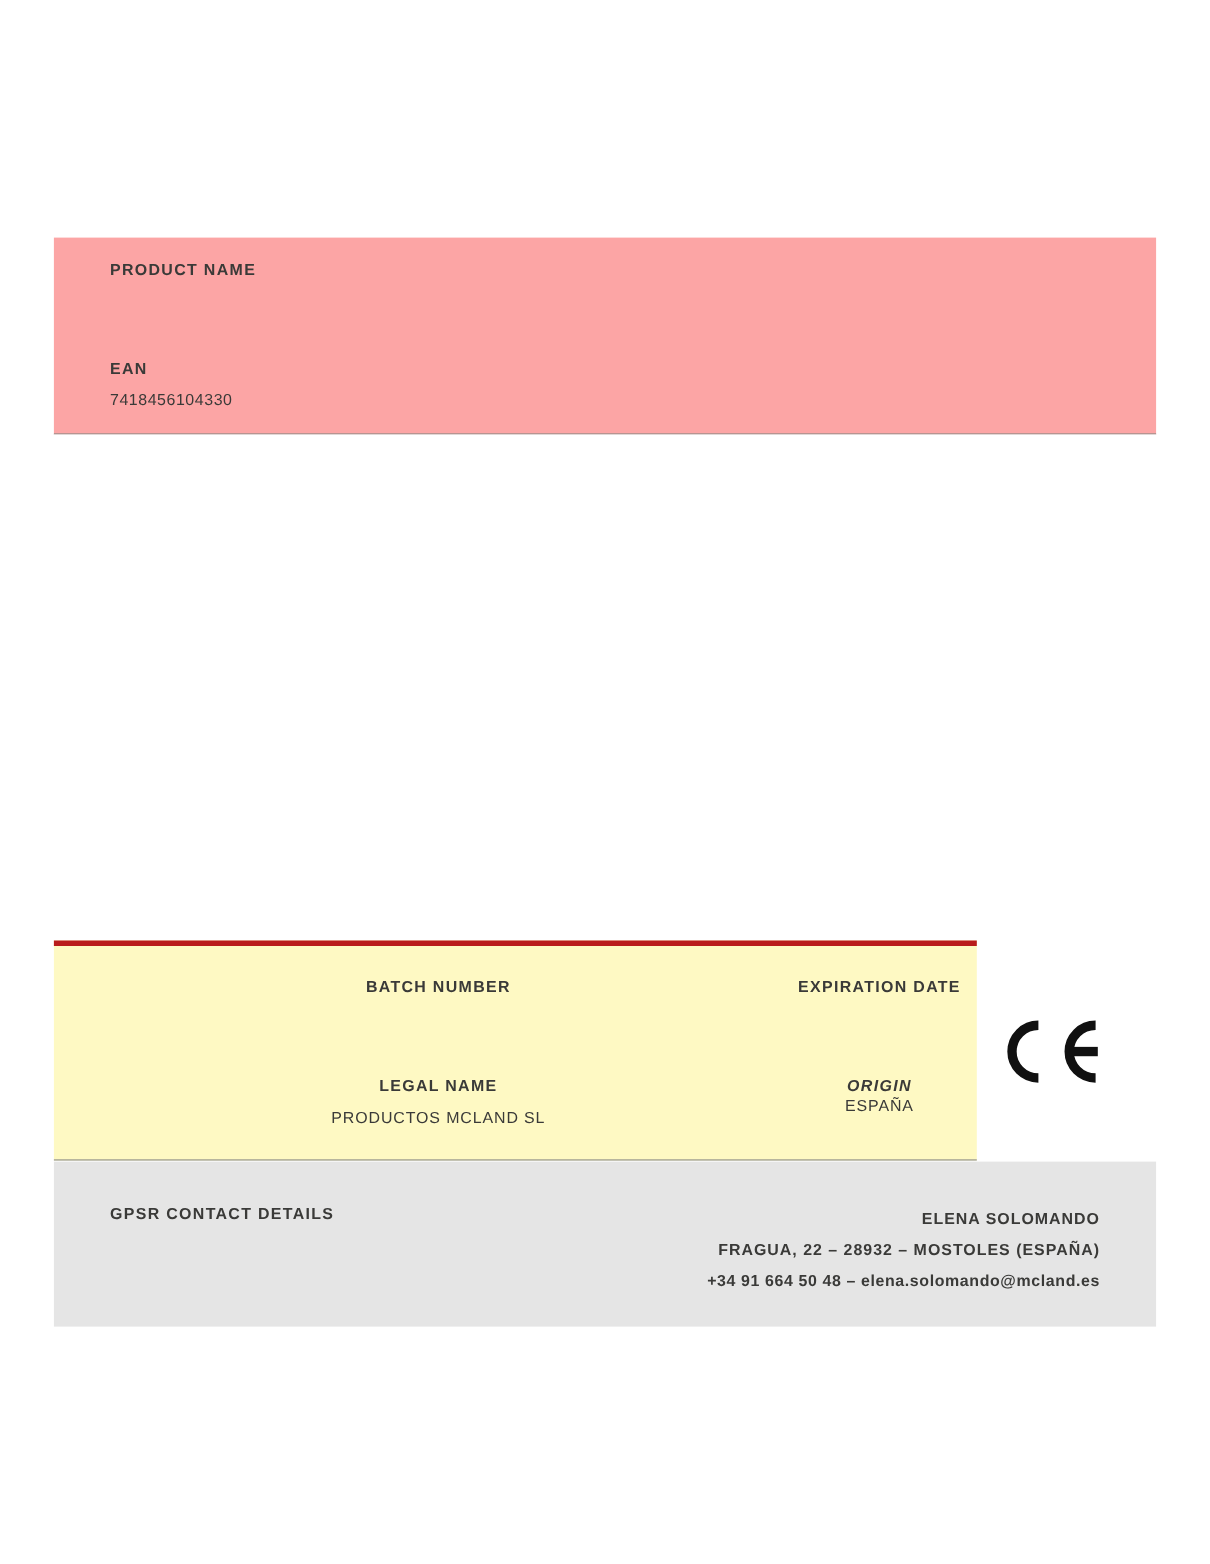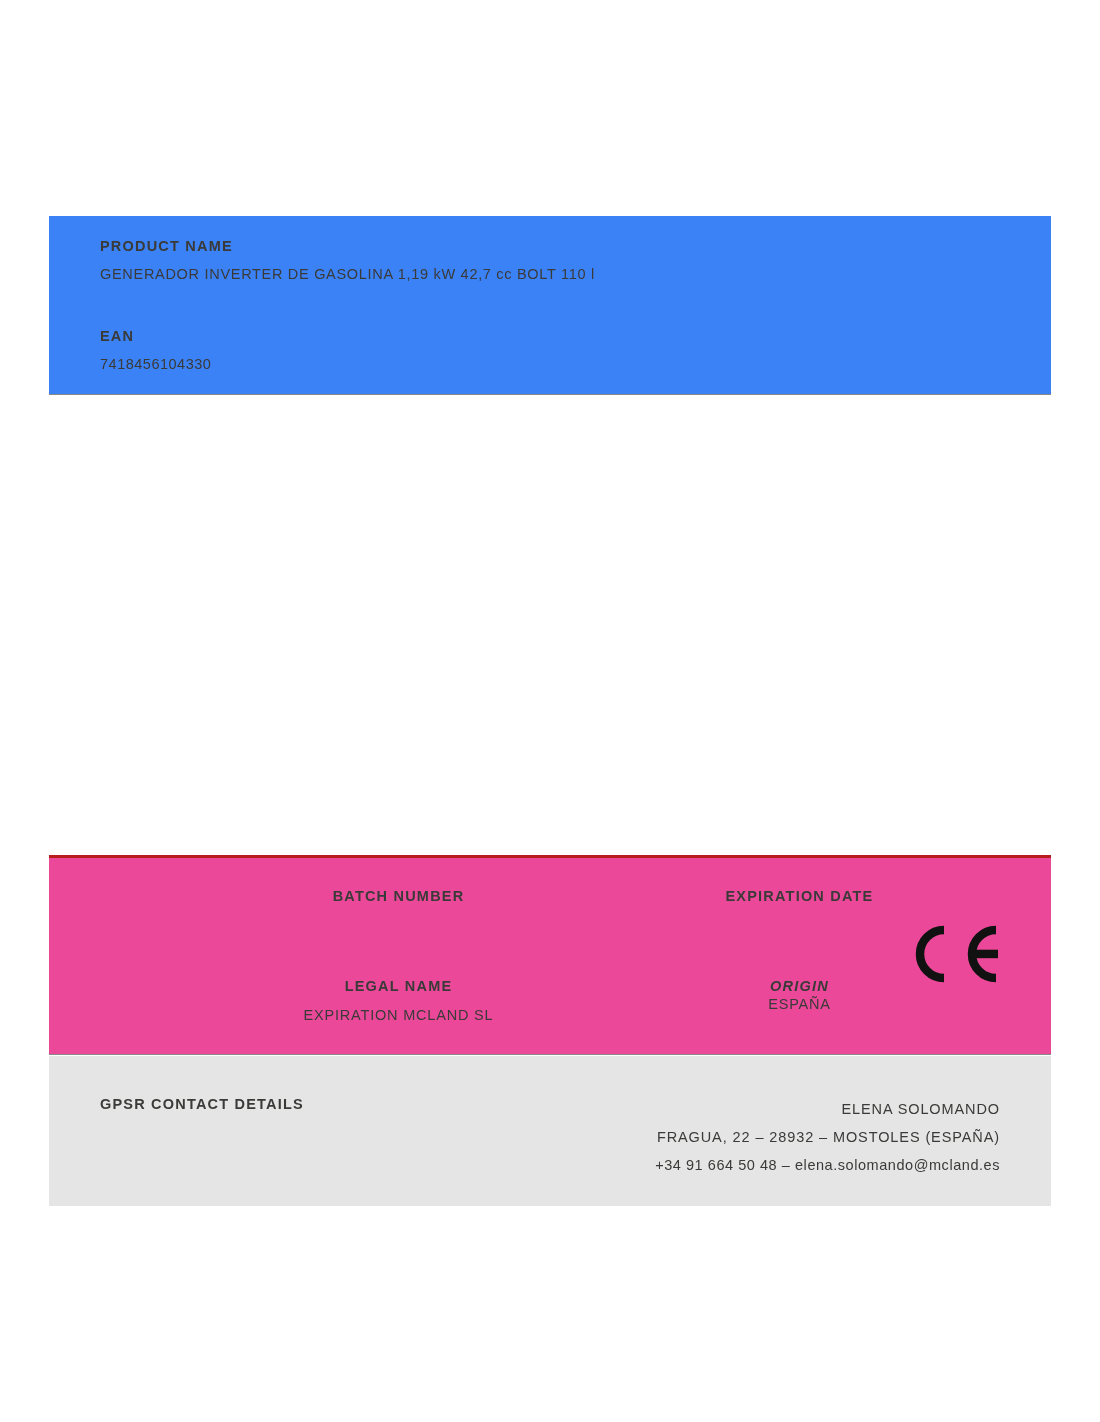--- a/index.html
+++ b/index.html
@@ -23,21 +23,21 @@
     height: 1422px;
   }
 
   
   .product-block {
     position: absolute;
     left: 49px;
     top: 216px;
     width: 1002px;
     height: 179px;
-    background: #3b82f6;
+    background: #fca5a5;
     border-bottom: 1px solid #8a8a85;
     box-sizing: border-box;
   }
 
   .field-label {
     font-size: 14.5px;
     font-weight: bold;
     letter-spacing: 1.2px;
     color: #3a3a38;
     text-transform: uppercase;
@@ -63,24 +63,24 @@
     width: 1002px;
     height: 460px;
     background: #ffffff;
   }
 
   
   .info-block {
     position: absolute;
     left: 49px;
     top: 855px;
-    width: 1002px;
+    width: 839px;
     height: 200px;
-    background: #ec4899;
-    border-top: 3px solid #b91c1c;
+    background: #fef9c3;
+    border-top: 5px solid #b91c1c;
     border-bottom: 1px solid #8a8a85;
     box-sizing: border-box;
   }
 
   .center-label {
     position: absolute;
     font-size: 14.5px;
     font-weight: bold;
     letter-spacing: 1.2px;
     color: #3a3a38;
@@ -141,49 +141,49 @@
     position: absolute;
     right: 51px;
     top: 39px;
     text-align: right;
   }
   .gpsr-lines div {
     font-size: 14.5px;
     letter-spacing: 0.9px;
     color: #3a3a38;
     line-height: 28px;
+    font-weight: bold;
   }
   .gpsr-lines .contact-line {
     letter-spacing: 0.55px;
     margin-left: 36px;
   }
 </style>
 </head>
 <body>
 
 <div class="page">
 
   <div class="product-block">
     <div class="field-label pn-label">PRODUCT NAME</div>
-    <div class="field-value pn-value">GENERADOR INVERTER DE GASOLINA 1,19 kW 42,7 cc BOLT 110 l</div>
     <div class="field-label ean-label">EAN</div>
     <div class="field-value ean-value">7418456104330</div>
   </div>
 
   <div class="blank-area"></div>
 
   <div class="info-block">
     <div class="center-label batch-label">BATCH NUMBER</div>
     <div class="center-value batch-value"></div>
 
     <div class="center-label exp-label">EXPIRATION DATE</div>
     <div class="center-value exp-value"></div>
 
     <div class="center-label legal-label">LEGAL NAME</div>
-    <div class="center-value legal-value">EXPIRATION MCLAND SL</div>
+    <div class="center-value legal-value">PRODUCTOS MCLAND SL</div>
 
     <div class="center-label origin-label">ORIGIN</div>
     <div class="center-value origin-value">ESPAÑA</div>
 
     <div class="ce-mark">
       <svg viewBox="0 0 105 68" width="105" height="68" aria-hidden="true">
 
         <path d="M44 34 A 22 34 0 1 0 44 34.001 Z" fill="none" stroke="#1a1a1a" stroke-width="0"></path>
         <path d="M40 10 A 24 24 0 1 0 40 58" fill="none" stroke="#111111" stroke-width="8.5" stroke-linecap="butt"></path>
 

